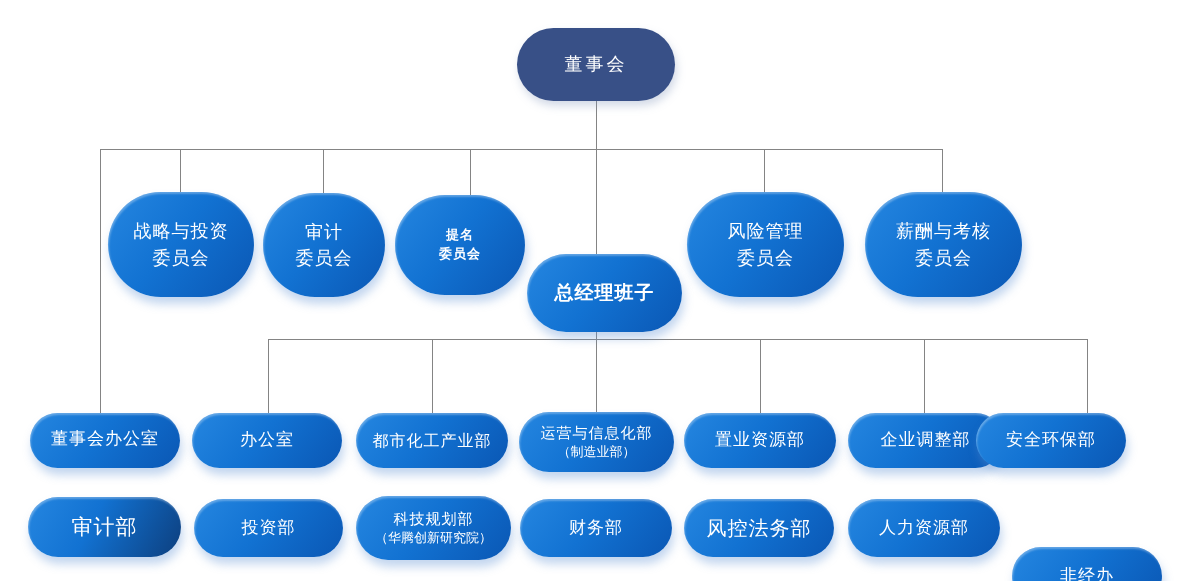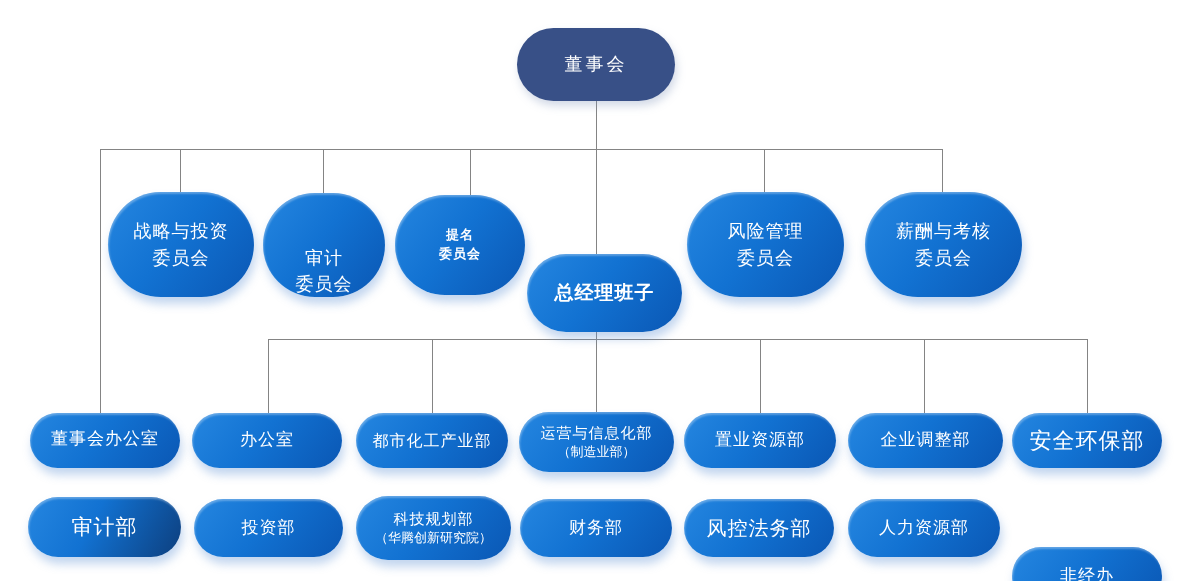--- a/index.html
+++ b/index.html
@@ -48,33 +48,33 @@
     box-shadow: inset 1px 2px 2px rgba(255,255,255,0.30), 2px 7px 10px rgba(96,146,214,0.38);
   }
   .navy {
     background: var(--board-fill);
     box-shadow: 2px 5px 8px rgba(130,150,185,0.35);
   }
 
   
   #n-board        { left: 517px; top: 28px;  width: 158px; height: 73px; font-size: 18px; letter-spacing: 3px; }
   #n-c-strategy   { left: 108px; top: 192px; width: 146px; height: 105px; font-size: 18px; }
-  #n-c-audit      { left: 263px; top: 193px; width: 122px; height: 104px; font-size: 18px; justify-content: flex-end; }
+  #n-c-audit      { left: 263px; top: 193px; width: 122px; height: 104px; font-size: 18px; }
   #n-c-nomination { left: 395px; top: 195px; width: 130px; height: 100px; font-size: 13px; font-weight: bold; }
   #n-c-risk       { left: 687px; top: 192px; width: 157px; height: 105px; font-size: 18px; }
   #n-c-comp       { left: 865px; top: 192px; width: 157px; height: 105px; font-size: 18px; }
   #n-gm           { left: 527px; top: 254px; width: 155px; height: 78px;  font-size: 19px; font-weight: bold; z-index: 3; }
 
   #n-board-office { left: 30px;   top: 413px; width: 150px; height: 55px; font-size: 17px; font-family: Liberation Mono, monospace; }
   #n-office       { left: 192px;  top: 413px; width: 150px; height: 55px; font-size: 17px; }
   #n-urban        { left: 356px;  top: 413px; width: 152px; height: 55px; font-size: 16px; }
   #n-ops          { left: 519px;  top: 412px; width: 155px; height: 60px; font-size: 15px; line-height: 1.35; }
   #n-realty       { left: 684px;  top: 413px; width: 152px; height: 55px; font-size: 17px; }
   #n-adjust       { left: 848px;  top: 413px; width: 155px; height: 55px; font-size: 17px; }
-  #n-safety       { left: 1012px; top: 413px; width: 150px; height: 55px; font-size: 22px; }
+  #n-safety       { left: 976px; top: 413px; width: 150px; height: 55px; font-size: 17px; }
 
   #n-audit-dept   { left: 28px;   top: 497px; width: 153px; height: 60px; font-size: 21px; justify-content: center; }
   #n-invest       { left: 194px;  top: 499px; width: 149px; height: 58px; font-size: 17px; }
   #n-tech         { left: 356px;  top: 496px; width: 155px; height: 64px; font-size: 15px; line-height: 1.35; }
   #n-finance      { left: 520px;  top: 499px; width: 152px; height: 58px; font-size: 17px; }
   #n-risk-legal   { left: 684px;  top: 499px; width: 150px; height: 58px; font-size: 20px; }
   #n-hr           { left: 848px;  top: 499px; width: 152px; height: 58px; font-size: 17px; }
   #n-non-op       { left: 1012px; top: 499px; width: 150px; height: 58px; font-size: 17px; margin-top: 48px; }
 
   .sub { font-size: 13px; letter-spacing: 0; }

